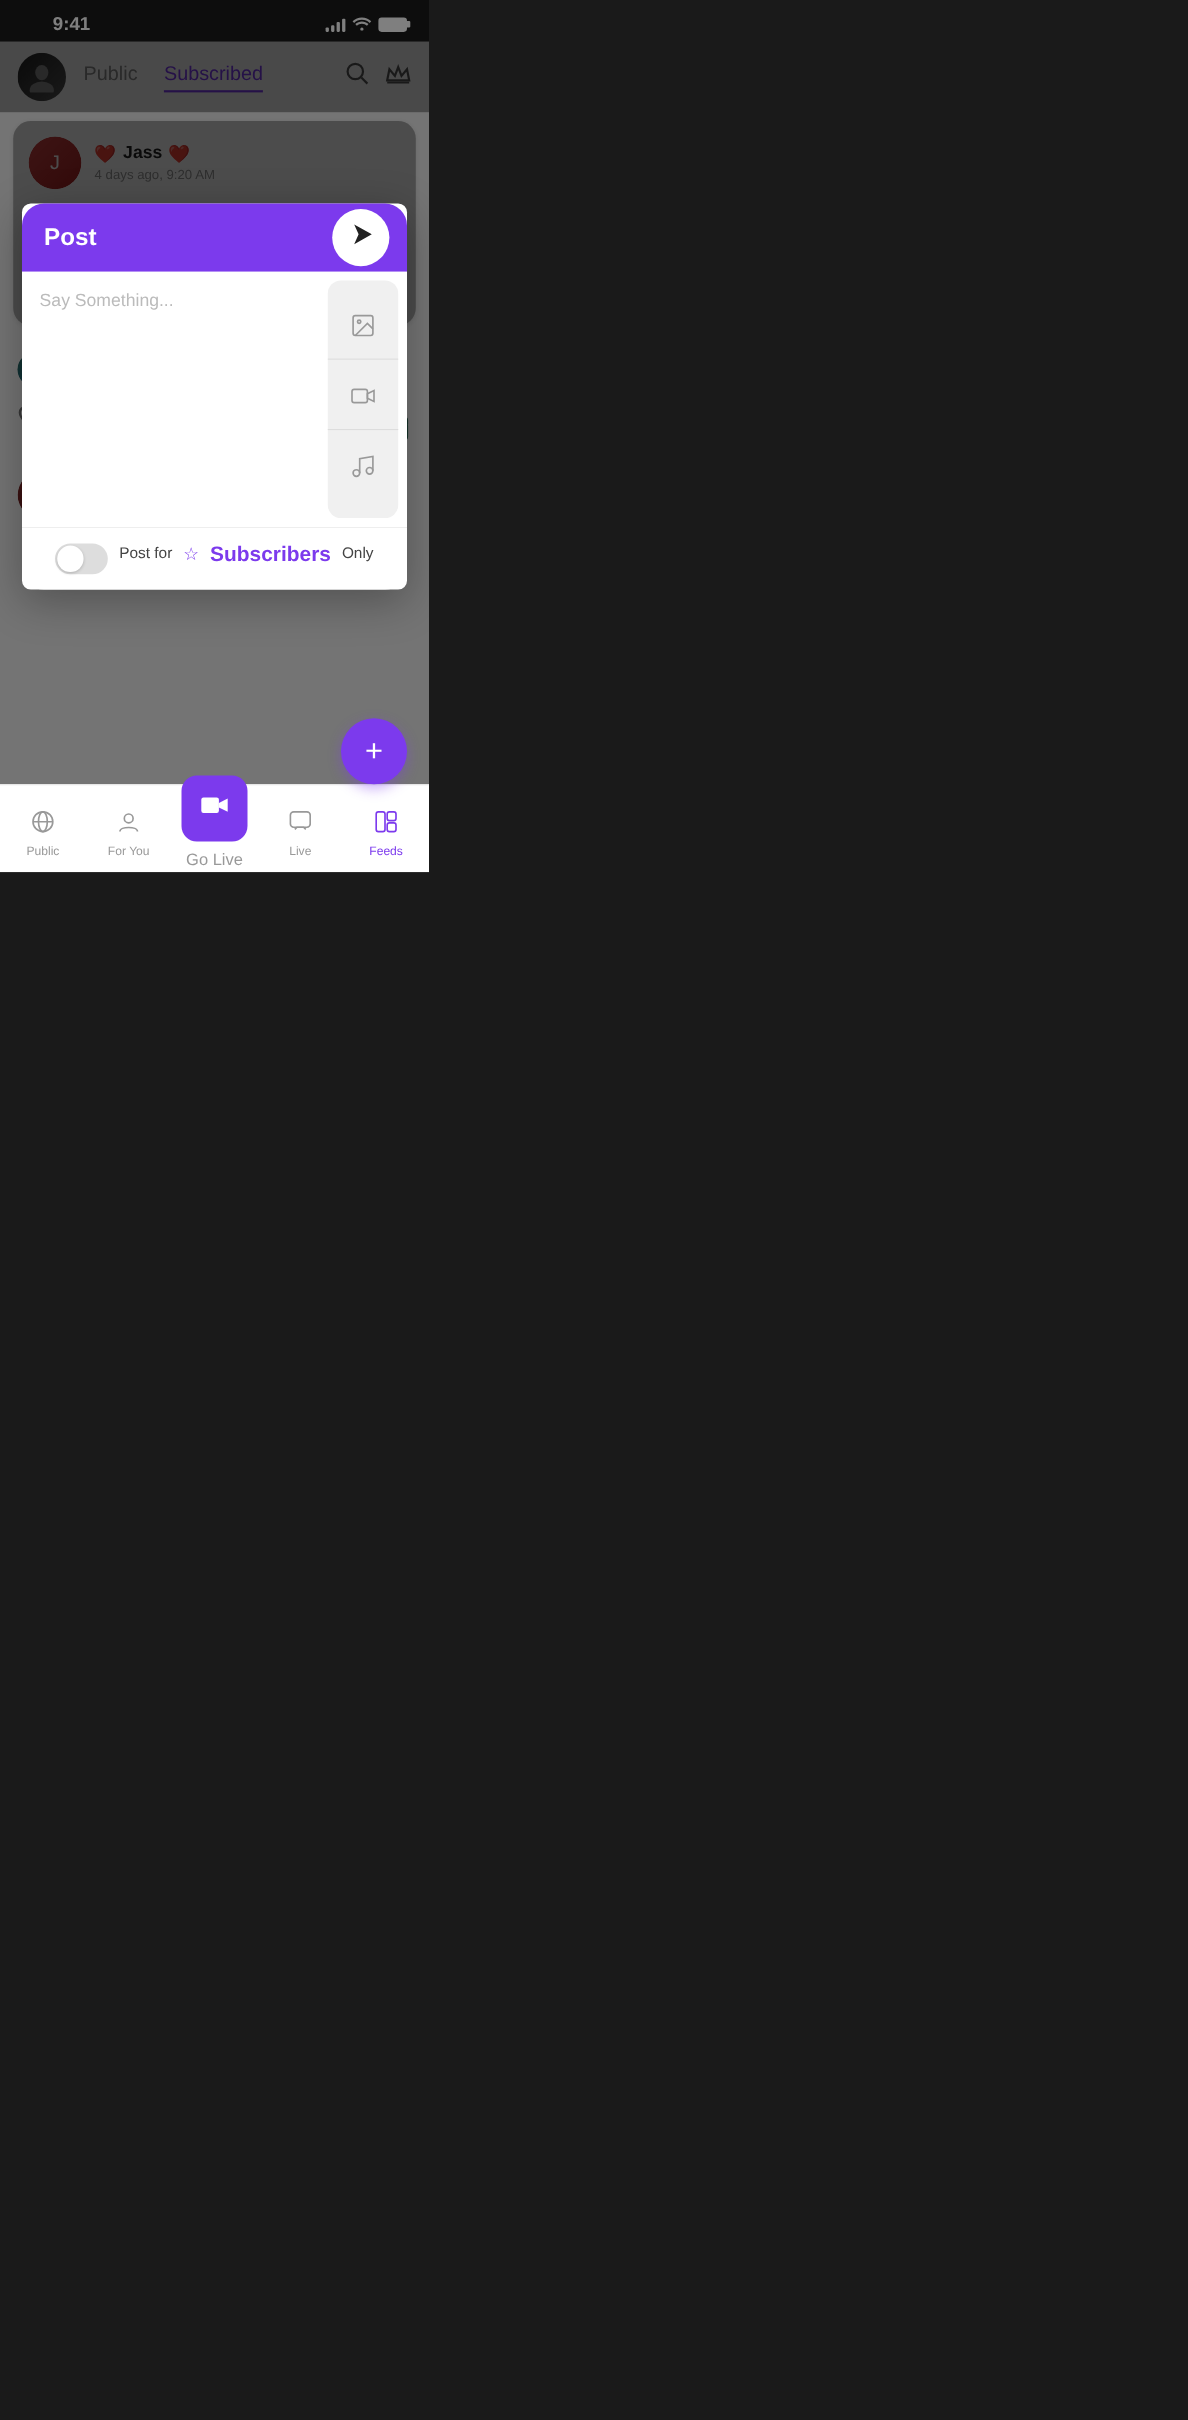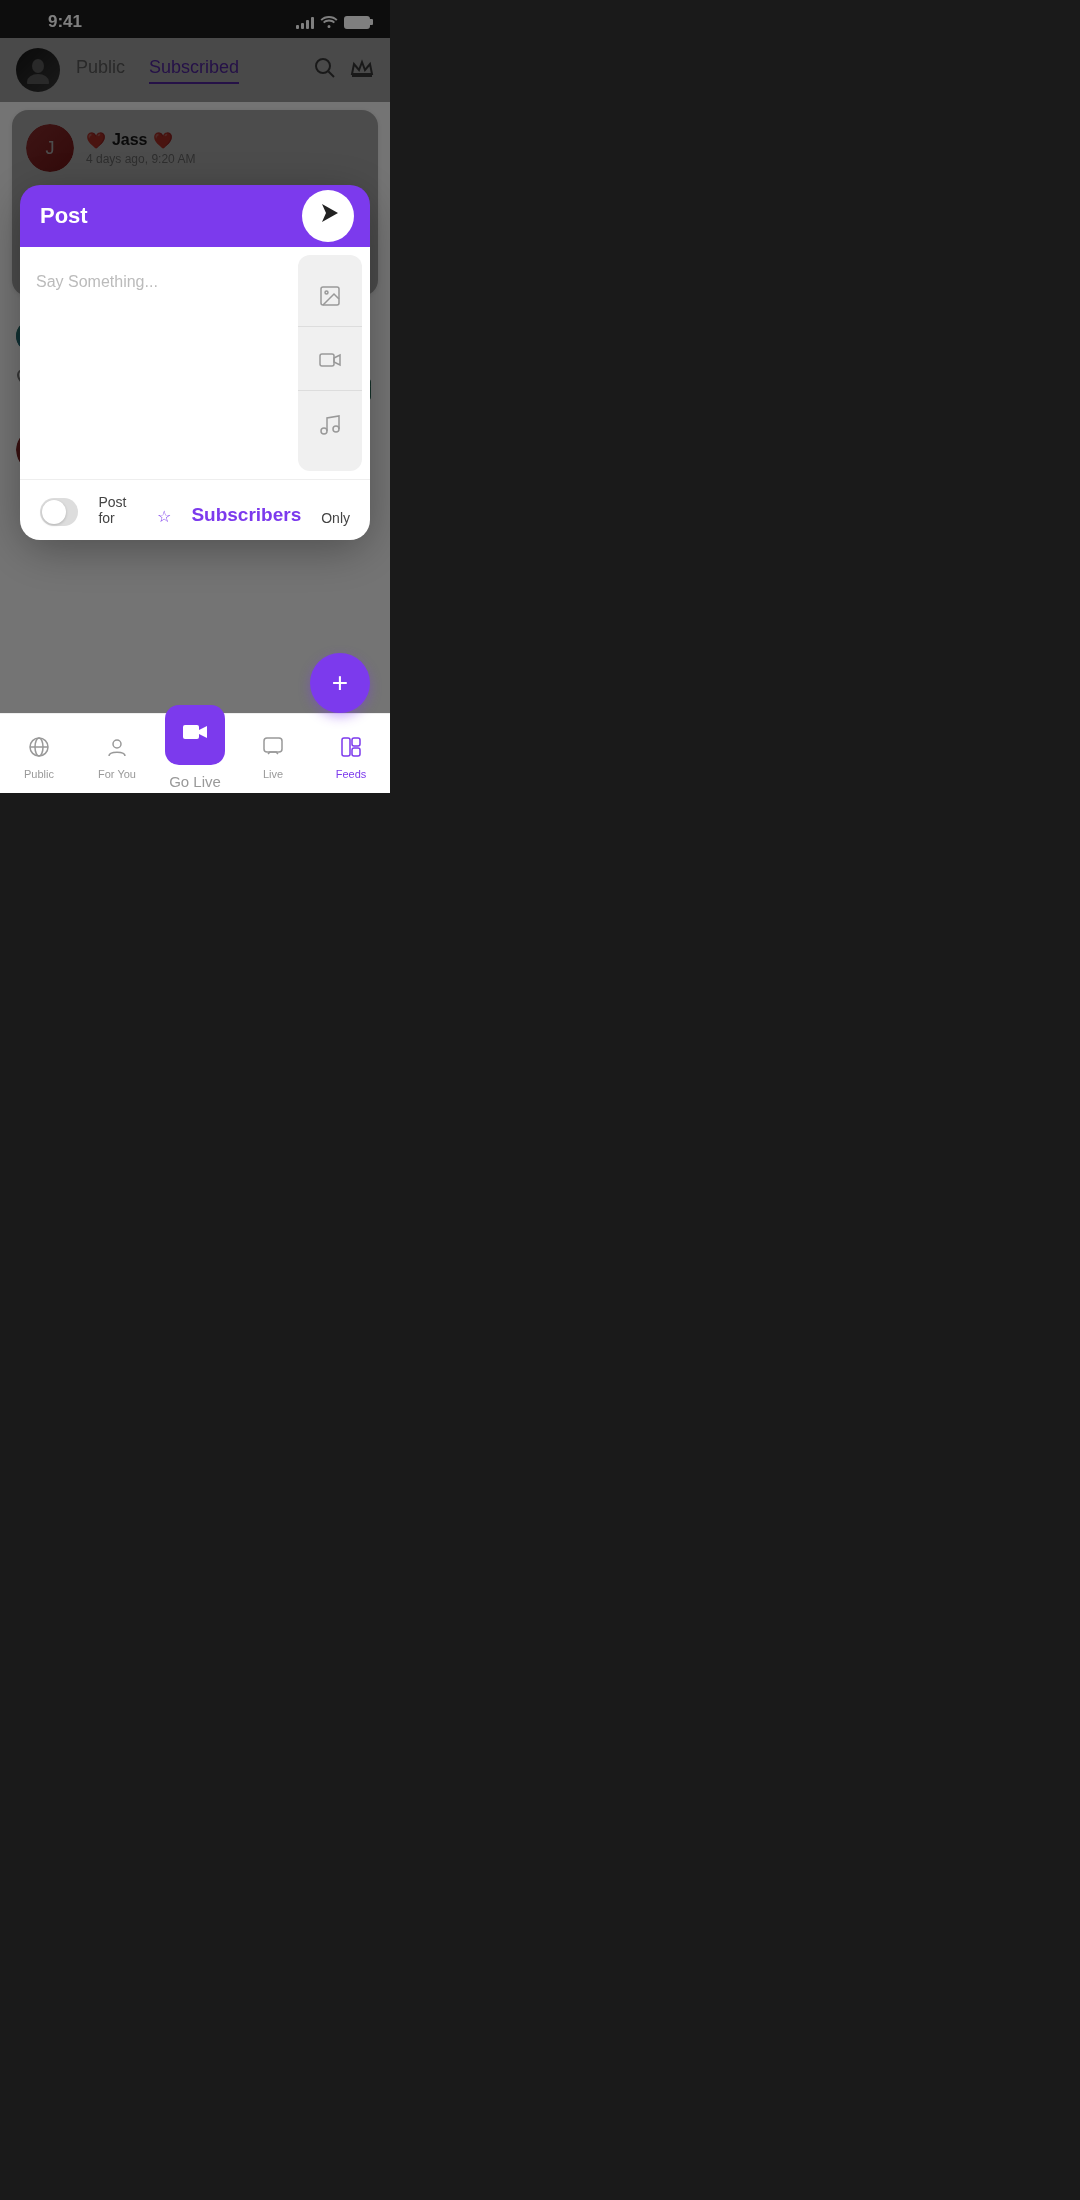--- a/index.html
+++ b/index.html
@@ -174,21 +174,21 @@
       z-index: 10;
     }
 
     
     .post-modal {
       position: absolute;
       top: 185px;
       left: 20px;
       right: 20px;
       background: white;
-      border-radius: 32px;
+      border-radius: 8px;
       overflow: visible;
       z-index: 20;
       box-shadow: 0 10px 40px rgba(0,0,0,0.3);
     }
     .modal-header {
       background: #7c3aed;
       border-radius: 20px 20px 0 0;
       padding: 18px 20px;
       display: flex;
       align-items: center;
@@ -222,23 +222,22 @@
 
     .modal-body {
       background: white;
       border-radius: 0 0 20px 20px;
       padding: 0;
       display: flex;
       position: relative;
     }
     .text-area-wrapper {
       flex: 1;
-      padding: 2px 16px;
+      padding: 18px 16px;
       min-height: 200px;
-      margin-top: 24px;
     }
     .post-textarea {
       width: 100%;
       min-height: 180px;
       border: none;
       outline: none;
       font-size: 16px;
       color: #333;
       resize: none;
       font-family: inherit;
@@ -281,22 +280,22 @@
       color: #888;
     }
 
     
     .post-for-row {
       background: white;
       border-top: 1px solid #eee;
       border-radius: 0 0 20px 20px;
       padding: 14px 20px;
       display: flex;
-      align-items: flex-end;
-      gap: 20px;
+      align-items: flex-start;
+      gap: 10px;
       justify-content: center;
     }
     .toggle-switch {
       width: 48px;
       height: 28px;
       background: #ddd;
       border-radius: 14px;
       position: relative;
       cursor: pointer;
     }

